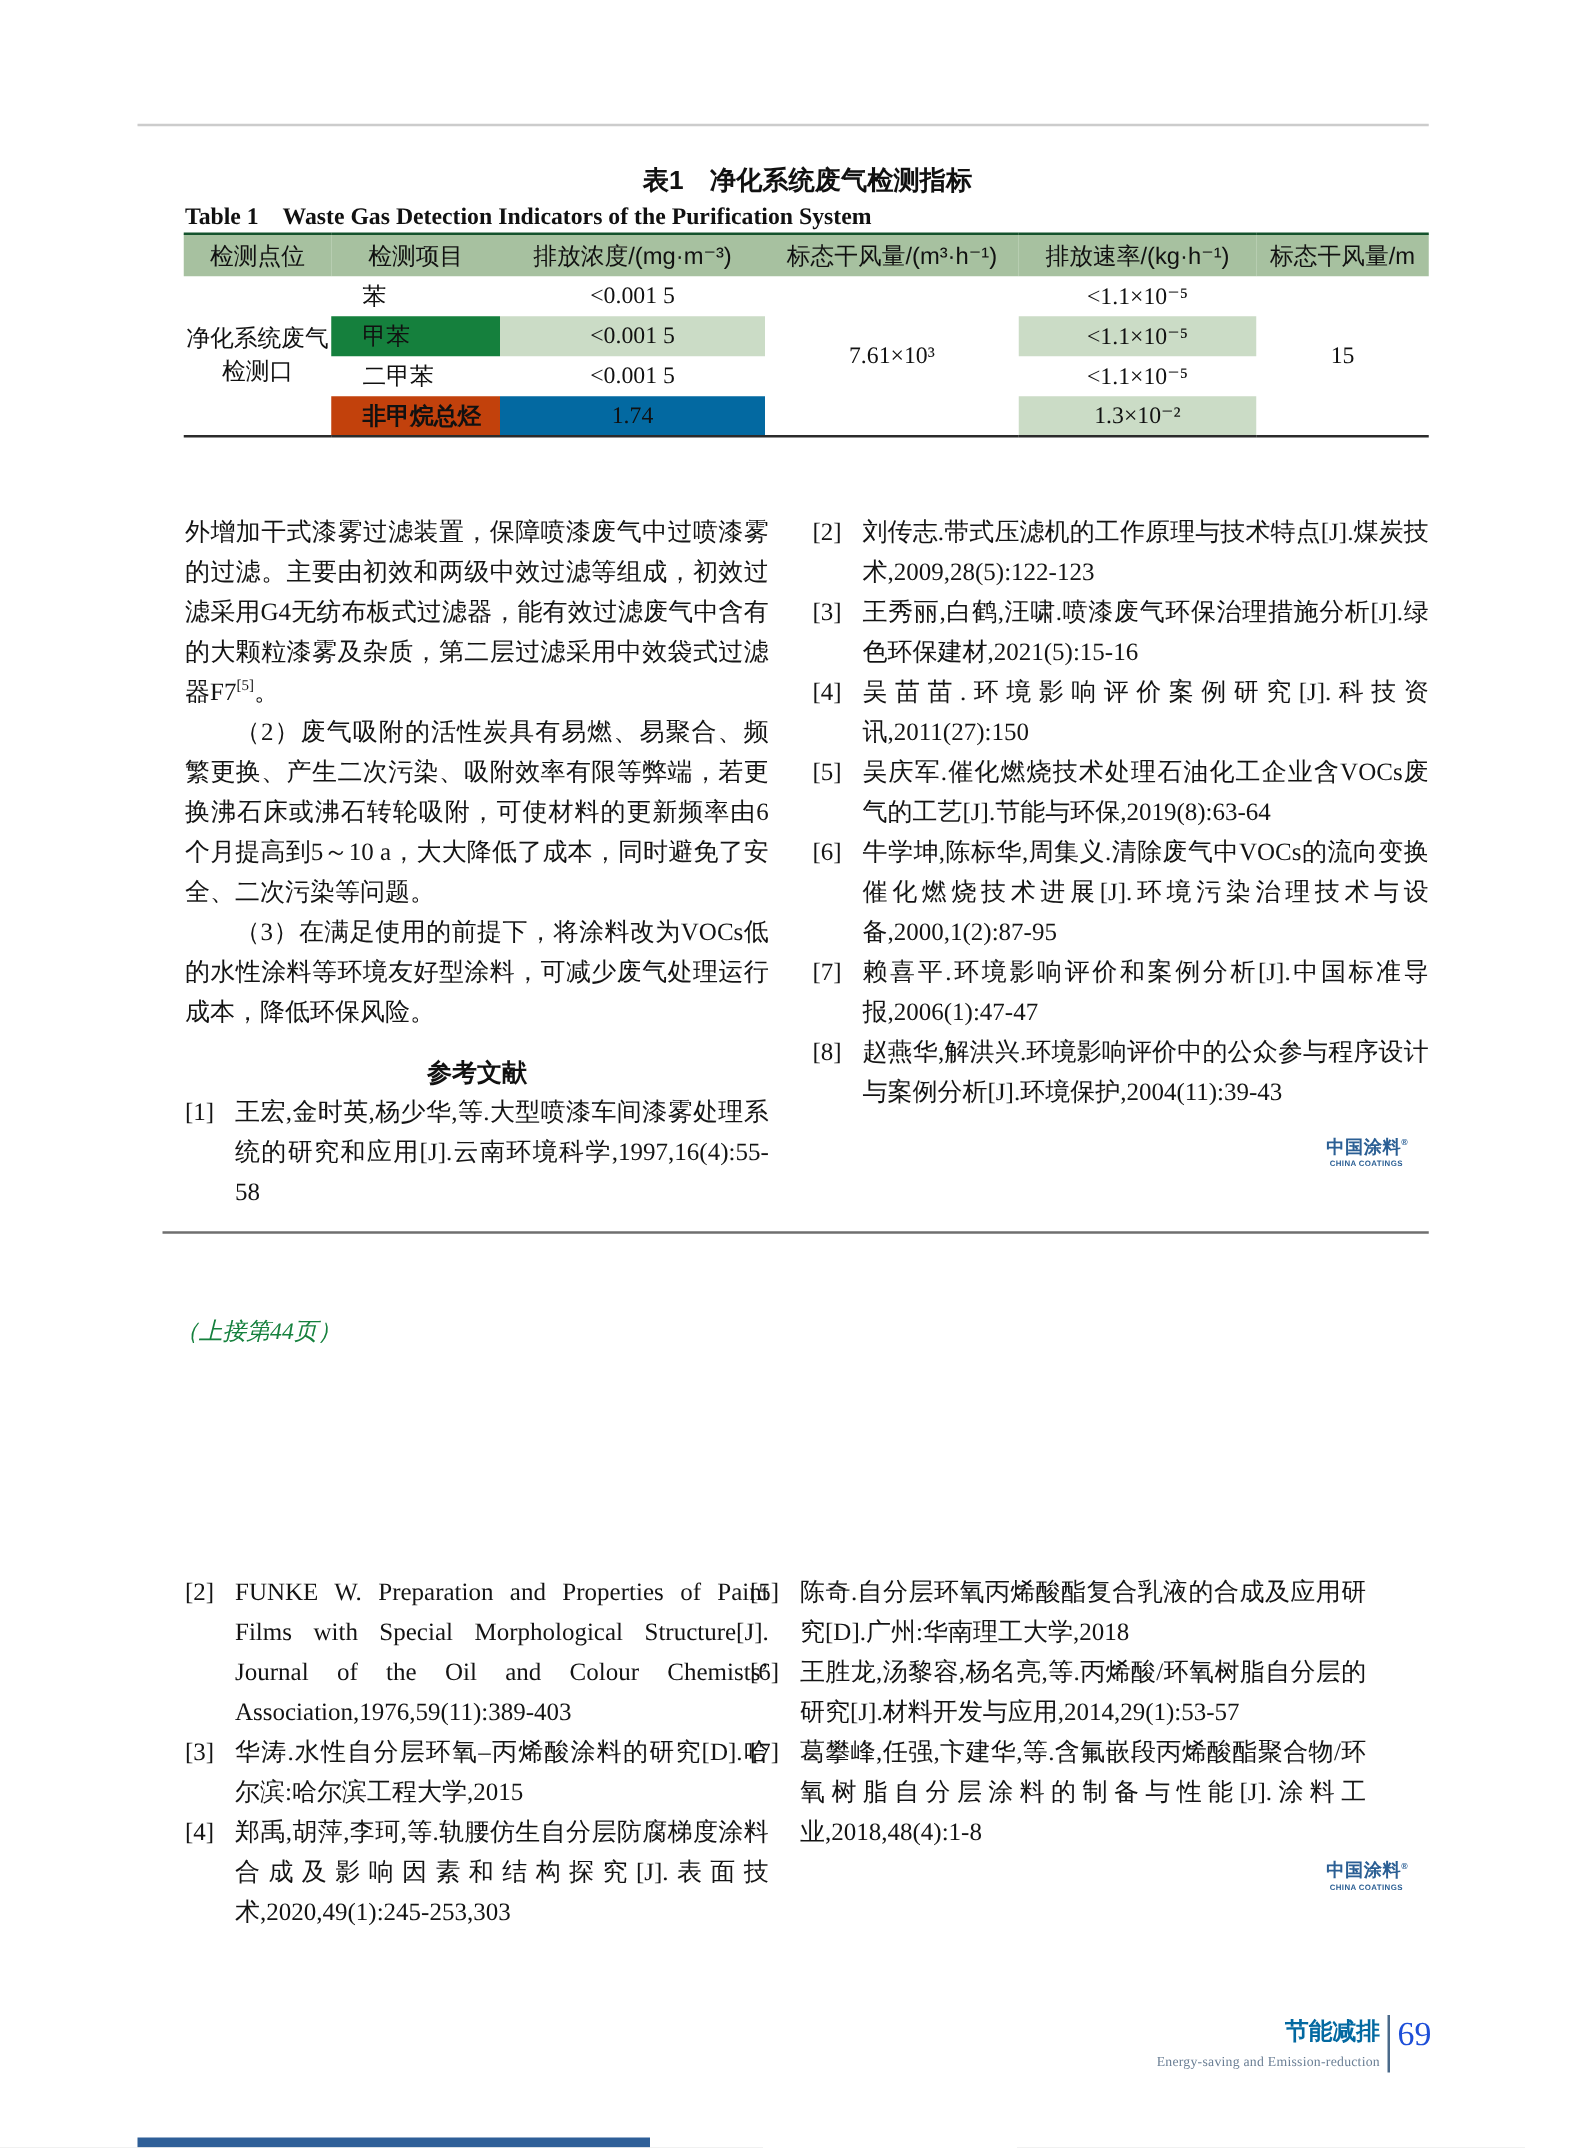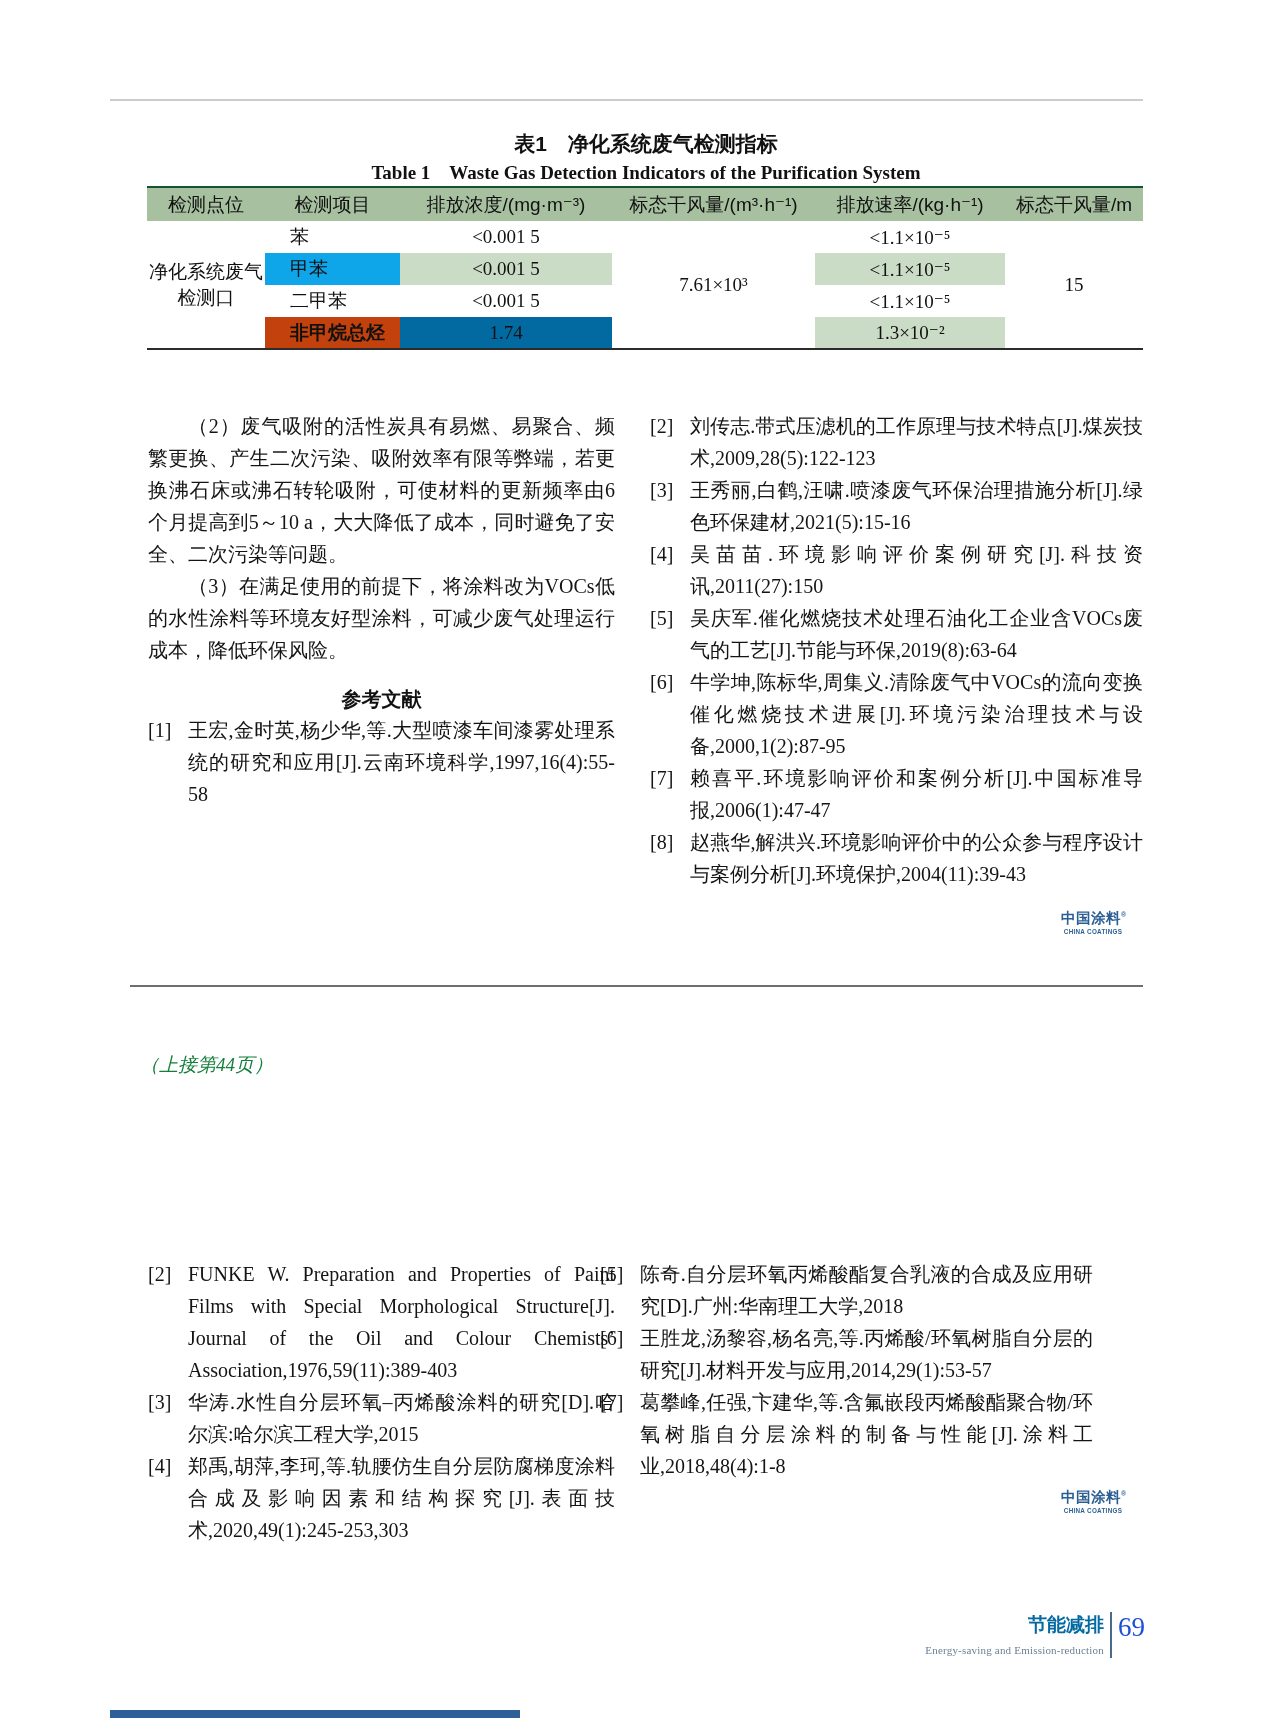--- a/index.html
+++ b/index.html
@@ -10,21 +10,21 @@
     font-family:"Liberation Serif","DejaVu Serif",serif; color:#1c1c1c;
   }
   .rule-top { position:absolute; left:110px; top:99px; width:1033px; height:2px; background:#cccccc; }
 
   
   .tbl-title-zh {
     position:absolute; left:148px; top:130px; width:996px; text-align:center;
     font-family:"Liberation Sans","DejaVu Sans",sans-serif; font-weight:bold; font-size:21px; color:#111;
   }
   .tbl-title-en {
-    position:absolute; left:148px; top:160px; width:996px; text-align:center;
+    position:absolute; left:148px; top:160px; width:996px; 
     font-weight:bold; font-size:19px; color:#111;
   }
   table.gas { position:absolute; left:147px; top:186px; width:996px; border-collapse:collapse; table-layout:fixed;
     border-top:2px solid #14532d; border-bottom:2px solid #2b2b2b; }
   table.gas th {
     height:34px; font-family:"Liberation Sans","DejaVu Sans",sans-serif; font-weight:normal;
     font-size:19px; text-align:center; vertical-align:middle; color:#111;
   }
   table.gas td { height:32px; font-size:19px; text-align:center; vertical-align:middle; color:#111; }
   table.gas td.item { text-align:left; padding-left:25px; }
@@ -99,38 +99,39 @@
     </tr>
     <tr>
       <td class="point" rowspan="4">净化系统废气检测口</td>
       <td class="item">苯</td>
       <td>&lt;0.001 5</td>
       <td rowspan="4">7.61×10³</td>
       <td>&lt;1.1×10⁻⁵</td>
       <td rowspan="4">15</td>
     </tr>
     <tr class="shaded">
-      <td class="item" style="background: #0ea5e9;">甲苯</td>
+      <td class="item" style="background: #15803d;">甲苯</td>
       <td style="background: rgb(203, 220, 198);">&lt;0.001 5</td>
       <td style="background: rgb(203, 220, 198);">&lt;1.1×10⁻⁵</td>
     </tr>
     <tr>
       <td class="item">二甲苯</td>
       <td>&lt;0.001 5</td>
       <td>&lt;1.1×10⁻⁵</td>
     </tr>
     <tr class="shaded">
       <td class="item" style="background: #c2410c; font-weight: bold;">非甲烷总烃</td>
       <td style="background: #0369a1;">1.74</td>
       <td style="background: rgb(203, 220, 198);">1.3×10⁻²</td>
     </tr>
   </tbody>
     </table>
 
   <div class="col col-left">
+    <p class="para"><span>外增加干式漆雾过滤装置，保障喷漆废气中过喷漆雾的过滤。主要由初效和两级中效过滤等组成，初效过滤采用G4无纺布板式过滤器，能有效过滤废气中含有的大颗粒漆雾及杂质，第二层过滤采用中效袋式过滤器F7</span><sup>[5]</sup><span>。</span></p>
     <p class="para indent">（2）废气吸附的活性炭具有易燃、易聚合、频繁更换、产生二次污染、吸附效率有限等弊端，若更换沸石床或沸石转轮吸附，可使材料的更新频率由6个月提高到5～10 a，大大降低了成本，同时避免了安全、二次污染等问题。</p>
     <p class="para indent">（3）在满足使用的前提下，将涂料改为VOCs低的水性涂料等环境友好型涂料，可减少废气处理运行成本，降低环保风险。</p>
     <p class="ref-heading">参考文献</p>
     <div class="ref">
       <span class="num">[1]</span>
       <span>王宏,金时英,杨少华,等.大型喷漆车间漆雾处理系统的研究和应用[J].云南环境科学,1997,16(4):55-58</span>
     </div>
   </div>
 
   <div class="col col-right">

